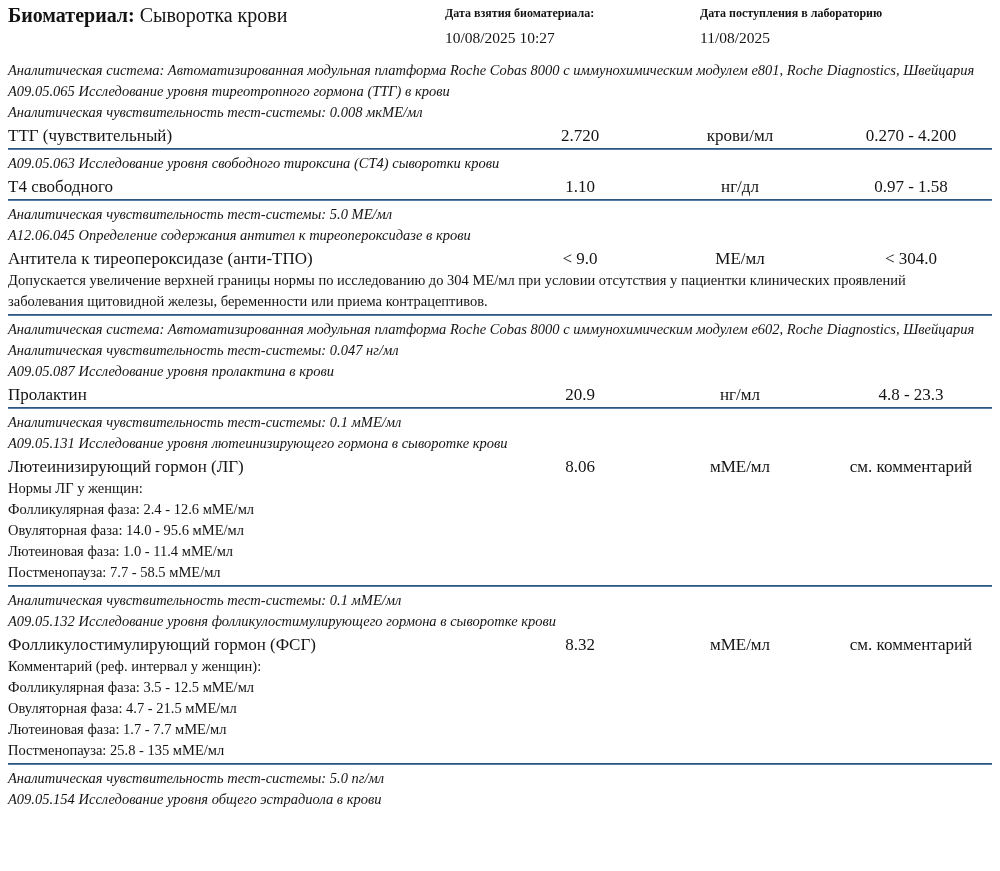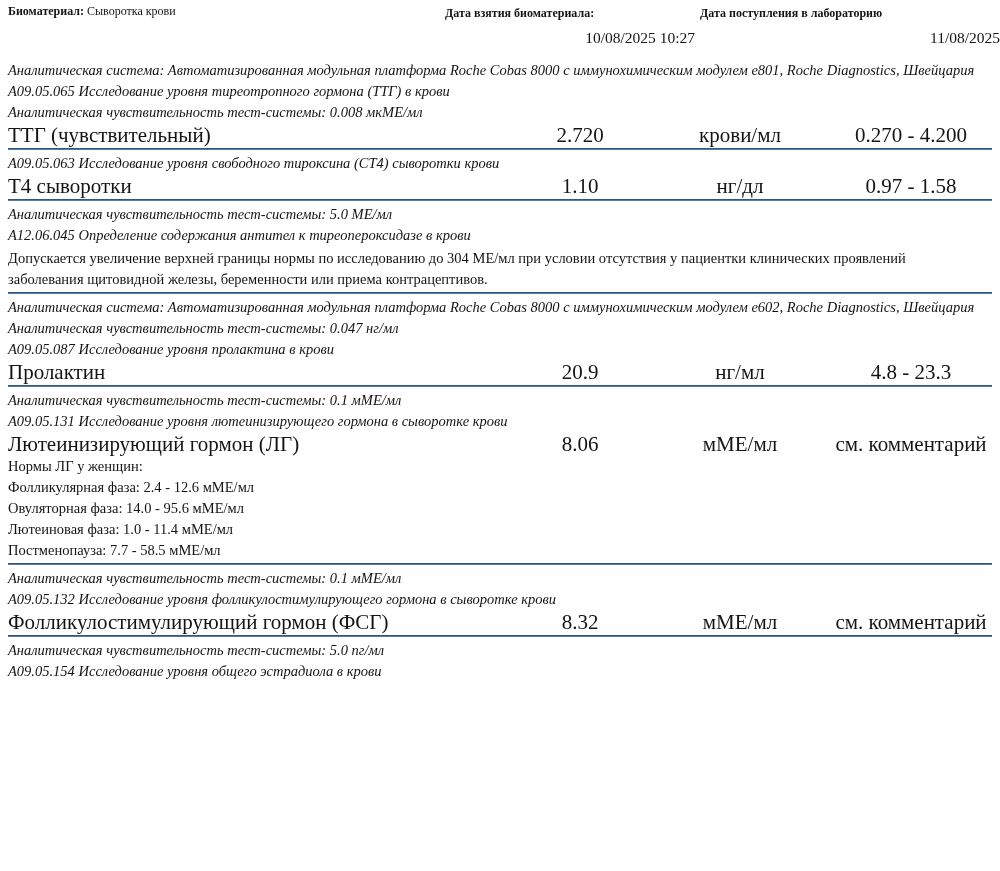--- a/index.html
+++ b/index.html
@@ -8,40 +8,40 @@
     background: #ffffff;
     color: #141414;
     font-family: "Liberation Serif", serif;
     overflow: hidden;
   }
   .page { padding: 4px 8px 0 8px; position: relative; }
 
   
   .header { position: relative; height: 48px; }
   .h-col { position: absolute; top: 0; }
-  .h-col1 { left: 0; font-size: 12px; }
+  .h-col1 { left: 0; font-size: 20px; }
   .h-col2 { left: 437px; width: 250px; }
   .h-col3 { left: 692px; width: 300px; }
   .h-label { font-weight: bold; font-size: 12px; line-height: 19px; }
-  .h-value { font-size: 15.5px; line-height: 19px; margin-top: 5px; text-align: right; }
+  .h-value { font-size: 15.5px; line-height: 19px; margin-top: 5px; }
   .inline-label { font-weight: bold; }
 
   
   .blocks { margin-top: 10px; }
   .meta {
     font-style: italic;
     font-size: 14.5px;
     line-height: 16px;
     margin: 5px 0;
     max-width: 975px;
   }
   .meta.multiline { line-height: 16px; padding-right: 10px; }
   .result-row {
     position: relative;
-    font-size: 21px;
+    font-size: 17px;
     line-height: 21px;
     margin: 4px 0 1px 0;
   }
   .result-row .cell-name { display: inline-block; max-width: 495px; }
   .result-row .cell-result { position: absolute; left: 502px; top: 0; width: 140px; text-align: center; }
   .result-row .cell-unit   { position: absolute; left: 657px; top: 0; width: 150px; text-align: center; }
   .result-row .cell-ref    { position: absolute; left: 822px; top: 0; width: 162px; text-align: center; }
   .note { font-size: 14.5px; line-height: 21px; margin: 1px 0; max-width: 968px; }
   .note-line { display: block; }
   .divider {
@@ -70,24 +70,25 @@
     </div>
   </div>
 
   <div class="blocks">
       <div class="meta multiline">Аналитическая система: Автоматизированная модульная платформа Roche Cobas 8000 с иммунохимическим модулем e801, Roche Diagnostics, Швейцария</div>
       <div class="meta">A09.05.065 Исследование уровня тиреотропного гормона (ТТГ) в крови</div>
       <div class="meta">Аналитическая чувствительность тест-системы: 0.008 мкМЕ/мл</div>
       <div class="result-row"><span class="cell-name">ТТГ (чувствительный)</span><span class="cell-result">2.720</span><span class="cell-unit">крови/мл</span><span class="cell-ref">0.270 - 4.200</span></div>
       <div class="divider"></div>
       <div class="meta">A09.05.063 Исследование уровня свободного тироксина (СТ4) сыворотки крови</div>
-      <div class="result-row"><span class="cell-name">Т4 сыворотки</span><span class="cell-result">1.10</span><span class="cell-unit">нг/дл</span><span class="cell-ref">0.97 - 1.58</span></div>
+      <div class="result-row"><span class="cell-name">Т4 свободного</span><span class="cell-result">1.10</span><span class="cell-unit">нг/дл</span><span class="cell-ref">0.97 - 1.58</span></div>
       <div class="divider"></div>
       <div class="meta">Аналитическая чувствительность тест-системы: 5.0 МЕ/мл</div>
       <div class="meta">A12.06.045 Определение содержания антител к тиреопероксидазе в крови</div>
+      <div class="result-row"><span class="cell-name">Антитела к тиреопероксидазе (анти-ТПО)</span><span class="cell-result">&lt; 9.0</span><span class="cell-unit">МЕ/мл</span><span class="cell-ref">&lt; 304.0</span></div>
       <div class="note">
         <span class="note-line">Допускается увеличение верхней границы нормы по исследованию до 304 МЕ/мл при условии отсутствия у пациентки клинических проявлений заболевания щитовидной железы, беременности или приема контрацептивов.</span>
       </div>
       <div class="divider"></div>
       <div class="meta multiline">Аналитическая система: Автоматизированная модульная платформа Roche Cobas 8000 с иммунохимическим модулем e602, Roche Diagnostics, Швейцария</div>
       <div class="meta">Аналитическая чувствительность тест-системы: 0.047 нг/мл</div>
       <div class="meta">A09.05.087 Исследование уровня пролактина в крови</div>
       <div class="result-row"><span class="cell-name">Пролактин</span><span class="cell-result">20.9</span><span class="cell-unit">нг/мл</span><span class="cell-ref">4.8 - 23.3</span></div>
       <div class="divider"></div>
       <div class="meta">Аналитическая чувствительность тест-системы: 0.1 мМЕ/мл</div>
@@ -97,18 +98,25 @@
         <span class="note-line">Нормы ЛГ у женщин:</span>
         <span class="note-line">Фолликулярная фаза: 2.4 - 12.6 мМЕ/мл</span>
         <span class="note-line">Овуляторная фаза: 14.0 - 95.6 мМЕ/мл</span>
         <span class="note-line">Лютеиновая фаза: 1.0 - 11.4 мМЕ/мл</span>
         <span class="note-line">Постменопауза: 7.7 - 58.5 мМЕ/мл</span>
       </div>
       <div class="divider"></div>
       <div class="meta">Аналитическая чувствительность тест-системы: 0.1 мМЕ/мл</div>
       <div class="meta">A09.05.132 Исследование уровня фолликулостимулирующего гормона в сыворотке крови</div>
       <div class="result-row"><span class="cell-name">Фолликулостимулирующий гормон (ФСГ)</span><span class="cell-result">8.32</span><span class="cell-unit">мМЕ/мл</span><span class="cell-ref">см. комментарий</span></div>
+      <div class="note">
+        <span class="note-line">Комментарий (реф. интервал у женщин):</span>
+        <span class="note-line">Фолликулярная фаза: 3.5 - 12.5 мМЕ/мл</span>
+        <span class="note-line">Овуляторная фаза: 4.7 - 21.5 мМЕ/мл</span>
+        <span class="note-line">Лютеиновая фаза: 1.7 - 7.7 мМЕ/мл</span>
+        <span class="note-line">Постменопауза: 25.8 - 135 мМЕ/мл</span>
+      </div>
       <div class="divider"></div>
       <div class="meta">Аналитическая чувствительность тест-системы: 5.0 пг/мл</div>
       <div class="meta">A09.05.154 Исследование уровня общего эстрадиола в крови</div>
     </div>
 
 </div>
 
 </body></html>

